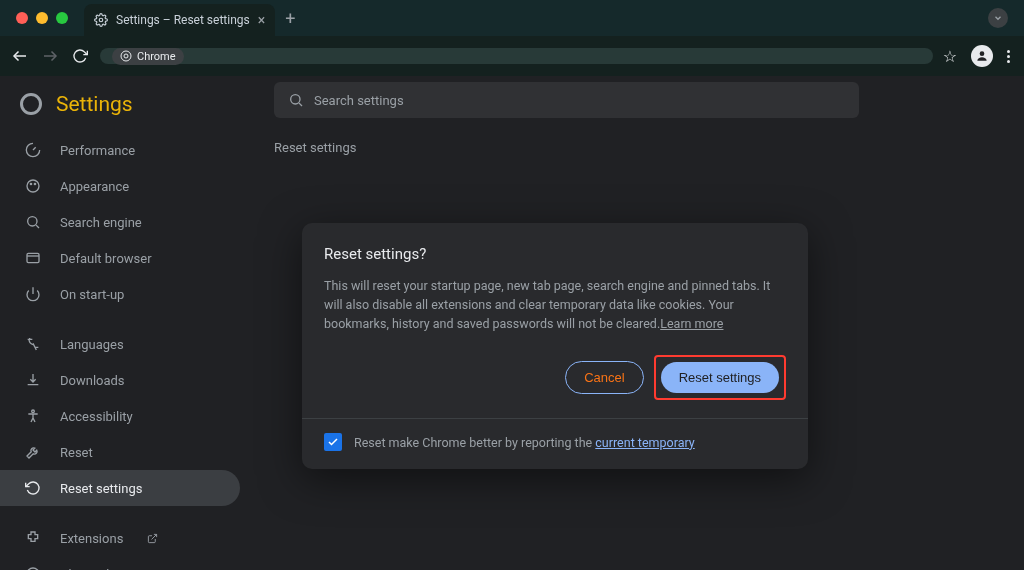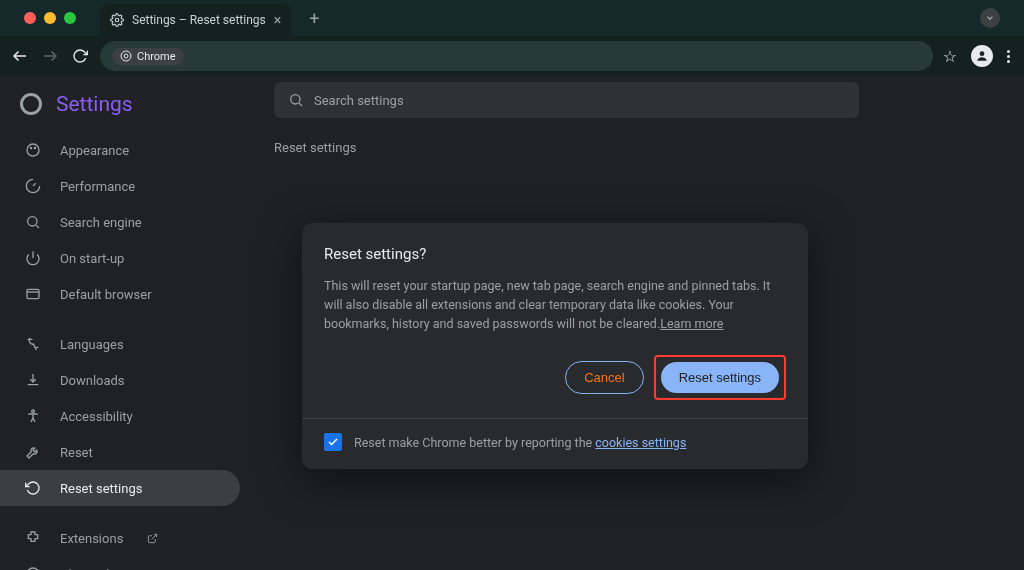--- a/index.html
+++ b/index.html
@@ -12,22 +12,22 @@
       overflow: hidden;
       position: relative;
     }
 
     
     .titlebar {
       height: 36px;
       background: #15292b;
       display: flex;
       align-items: center;
-      padding: 0 24px;
-      gap: 8px;
+      padding: 0 16px;
+      gap: 0;
     }
     .traffic-lights { display: flex; gap: 8px; }
     .traffic-light { width: 12px; height: 12px; border-radius: 50%; }
     .tl-red { background: #ff5f57; }
     .tl-yellow { background: #febc2e; }
     .tl-green { background: #28c840; }
     .tab {
       background: #14211f;
       border-radius: 8px 8px 0 0;
       height: 32px;
@@ -55,21 +55,21 @@
       align-items: center;
       padding: 0 10px;
       gap: 10px;
     }
     .nav-icon { color: #e8eaed; width: 20px; height: 20px; display: flex; align-items: center; justify-content: center; }
     .nav-icon.dim { color: #5f6368; }
     .omnibox {
       flex: 1;
       background: #283a38;
       border-radius: 16px;
-      height: 30px;
+      height: 16px;
       display: flex;
       align-items: center;
       padding: 0 12px;
       gap: 8px;
     }
     .chip {
       background: #3c4043;
       border-radius: 12px;
       padding: 2px 8px;
       display: flex;
@@ -96,21 +96,21 @@
       right: 0;
       height: 56px;
       display: flex;
       align-items: center;
       padding-left: 20px;
       gap: 14px;
     }
     .chrome-ring {
       width: 22px; height: 22px; border-radius: 50%; border: 3px solid #9aa0a6;
     }
-    .page-title { font-size: 21px; color: #8b5cf6; font-weight: 400; }
+    .page-title { font-size: 21px; color: #eab308; font-weight: 400; }
 
     .search-box {
       position: absolute;
       top: 82px;
       left: 274px;
       width: 585px;
       height: 36px;
       background: #303134;
       border-radius: 6px;
       display: flex;
@@ -301,62 +301,62 @@
         <line x1="21" y1="21" x2="16.65" y2="16.65"></line>
       </svg>
   </span>
   <span>Search settings</span>
 </div>
 
 <div class="sidenav">
   <div class="nav-item">
     <span class="nicon">
         <svg width="16" height="16" viewBox="0 0 24 24" fill="none" stroke="currentColor" stroke-width="2">
+          <path d="M12 2a10 10 0 1 0 10 10"></path>
+          <line x1="12" y1="12" x2="16" y2="8"></line>
+        </svg>
+      </span>
+    <span>Performance</span>
+  </div>
+  <div class="nav-item">
+    <span class="nicon">
+        <svg width="16" height="16" viewBox="0 0 24 24" fill="none" stroke="currentColor" stroke-width="2">
           <circle cx="12" cy="12" r="9"></circle>
           <circle cx="9" cy="9" r="1"></circle>
           <circle cx="15" cy="9" r="1"></circle>
         </svg>
       </span>
     <span>Appearance</span>
   </div>
   <div class="nav-item">
     <span class="nicon">
         <svg width="16" height="16" viewBox="0 0 24 24" fill="none" stroke="currentColor" stroke-width="2">
-          <path d="M12 2a10 10 0 1 0 10 10"></path>
-          <line x1="12" y1="12" x2="16" y2="8"></line>
-        </svg>
-      </span>
-    <span>Performance</span>
-  </div>
-  <div class="nav-item">
-    <span class="nicon">
-        <svg width="16" height="16" viewBox="0 0 24 24" fill="none" stroke="currentColor" stroke-width="2">
           <circle cx="11" cy="11" r="7"></circle>
           <line x1="21" y1="21" x2="16.65" y2="16.65"></line>
         </svg>
       </span>
     <span>Search engine</span>
   </div>
   <div class="nav-item">
     <span class="nicon">
         <svg width="16" height="16" viewBox="0 0 24 24" fill="none" stroke="currentColor" stroke-width="2">
+          <rect x="3" y="5" width="18" height="14" rx="2"></rect>
+          <line x1="3" y1="9" x2="21" y2="9"></line>
+        </svg>
+      </span>
+    <span>Default browser</span>
+  </div>
+  <div class="nav-item">
+    <span class="nicon">
+        <svg width="16" height="16" viewBox="0 0 24 24" fill="none" stroke="currentColor" stroke-width="2">
           <path d="M18.36 6.64a9 9 0 1 1-12.73 0"></path>
           <line x1="12" y1="2" x2="12" y2="12"></line>
         </svg>
       </span>
     <span>On start-up</span>
-  </div>
-  <div class="nav-item">
-    <span class="nicon">
-        <svg width="16" height="16" viewBox="0 0 24 24" fill="none" stroke="currentColor" stroke-width="2">
-          <rect x="3" y="5" width="18" height="14" rx="2"></rect>
-          <line x1="3" y1="9" x2="21" y2="9"></line>
-        </svg>
-      </span>
-    <span>Default browser</span>
   </div>
 
   <div class="nav-sep"></div>
 
   <div class="nav-item">
     <span class="nicon">
         <svg width="16" height="16" viewBox="0 0 24 24" fill="none" stroke="currentColor" stroke-width="2">
           <path d="M4 5h7M7 3v2M6 5c0 4 3 7 6 8M12 11l5 10M14 17h6"></path>
         </svg>
       </span>
@@ -441,16 +441,16 @@
     </span>
   </div>
   <hr class="dlg-sep">
   <div class="dlg-footer">
     <span class="chk">
       <svg width="12" height="12" viewBox="0 0 24 24" fill="none" stroke-width="3">
           <polyline points="20 6 9 17 4 12"></polyline>
         </svg>
     </span>
     <span class="footer-text">
-      <span>Reset make Chrome better by reporting the </span><a class="link">cookies settings</a>
+      <span>Reset make Chrome better by reporting the </span><a class="link">current temporary</a>
     </span>
   </div>
 </div>
 
 </body></html>

